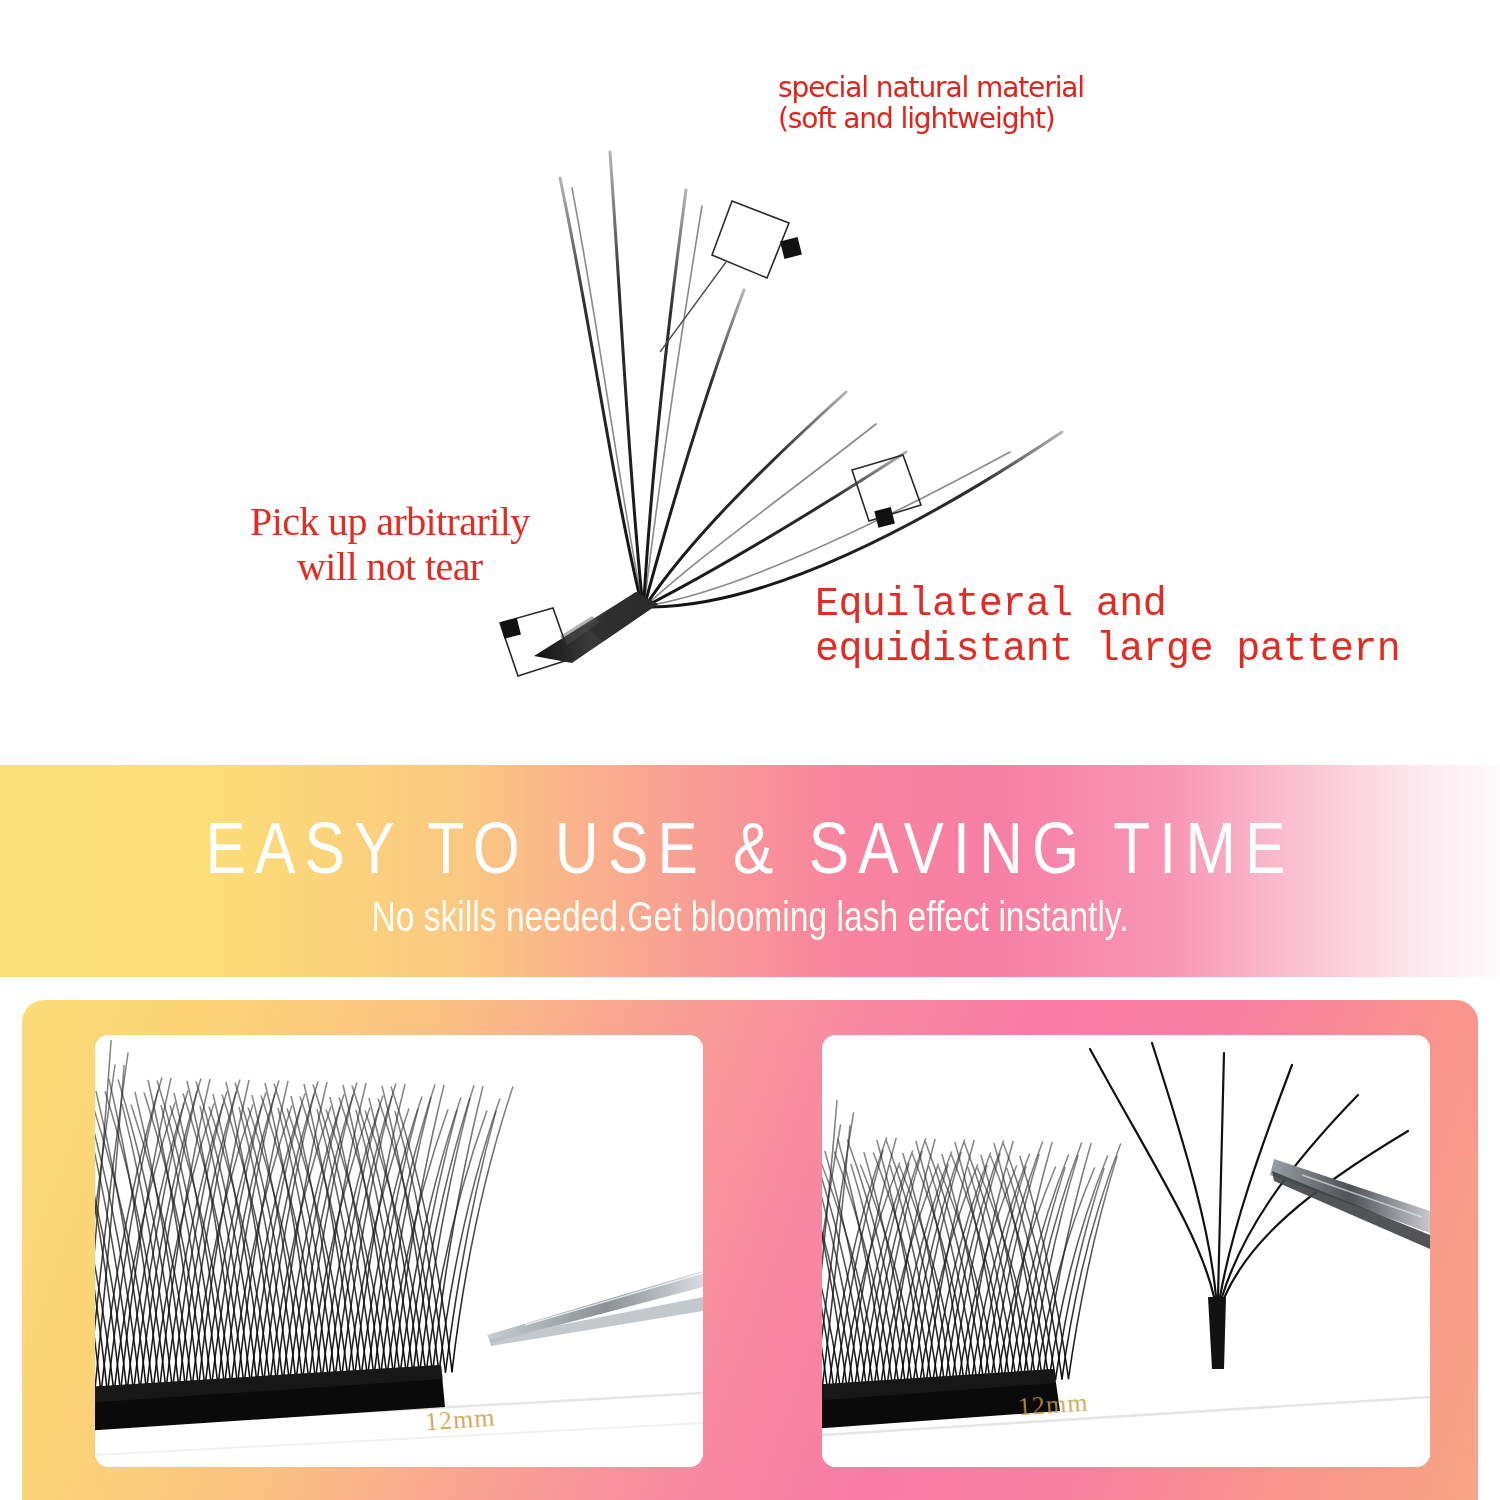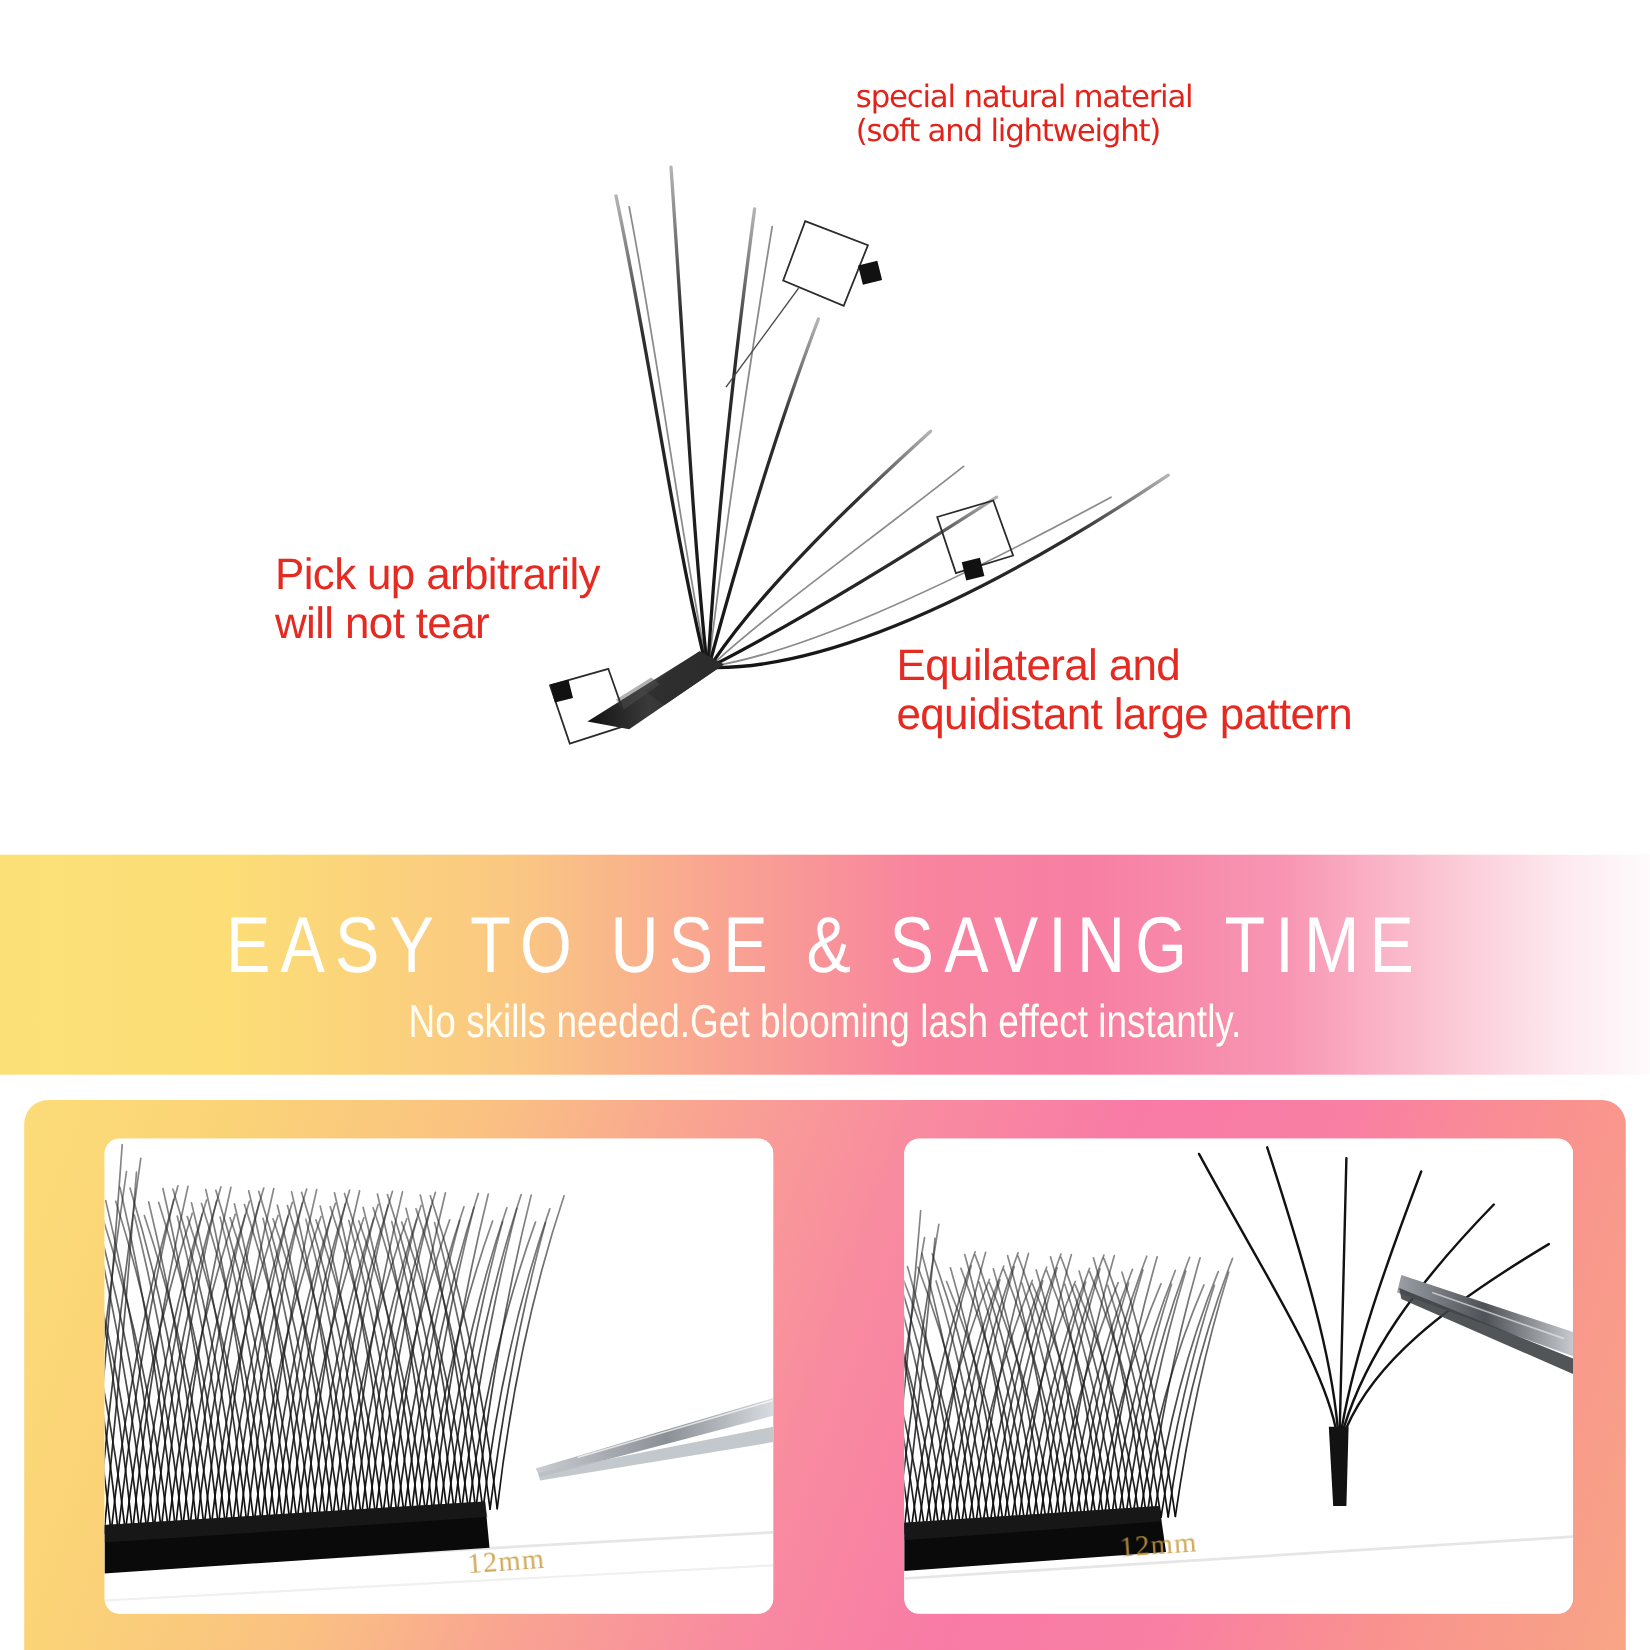--- a/index.html
+++ b/index.html
@@ -40,29 +40,30 @@
     top: 72px;
     font-size: 28px;
     font-family: "DejaVu Sans", sans-serif;
     letter-spacing: -1.1px;
     color: #e32219;
   }
   #callout-pickup {
     left: 250px;
     top: 500px;
     font-size: 40px;
-    font-family: Liberation Sans, sans-serif;
+    font-family: Liberation Serif, serif;
     letter-spacing: -0.6px;
     color: #e52a22;
+    text-align: center;
   }
   #callout-pattern {
     left: 815px;
     top: 583px;
     font-size: 40px;
-    font-family: Liberation Sans, sans-serif;
+    font-family: Liberation Mono, monospace;
     letter-spacing: -0.6px;
     color: #e52a22;
   }
 
   
   #headline-banner {
     position: absolute;
     left: 0; top: 765px;
     width: 1500px; height: 212px;
     background: linear-gradient(90deg,
@@ -70,21 +71,20 @@
         #fcdd76 14%,
         #fac882 31%,
         #f9a392 44%,
         #f8849f 56%,
         #f77fa4 66%,
         #f896b4 78%,
         #fbc9d6 88%,
         #fdeaf0 95%,
         #fefbfc 100%);
     overflow: hidden;
-    margin-top: 12px;
   }
   #banner-title {
     position: absolute;
     left: 0; right: 0;
     top: 42px;
     text-align: center;
     color: #ffffff;
     font-family: "Liberation Sans Narrow", "Liberation Sans", sans-serif;
     font-size: 72px;
     font-weight: 400;

